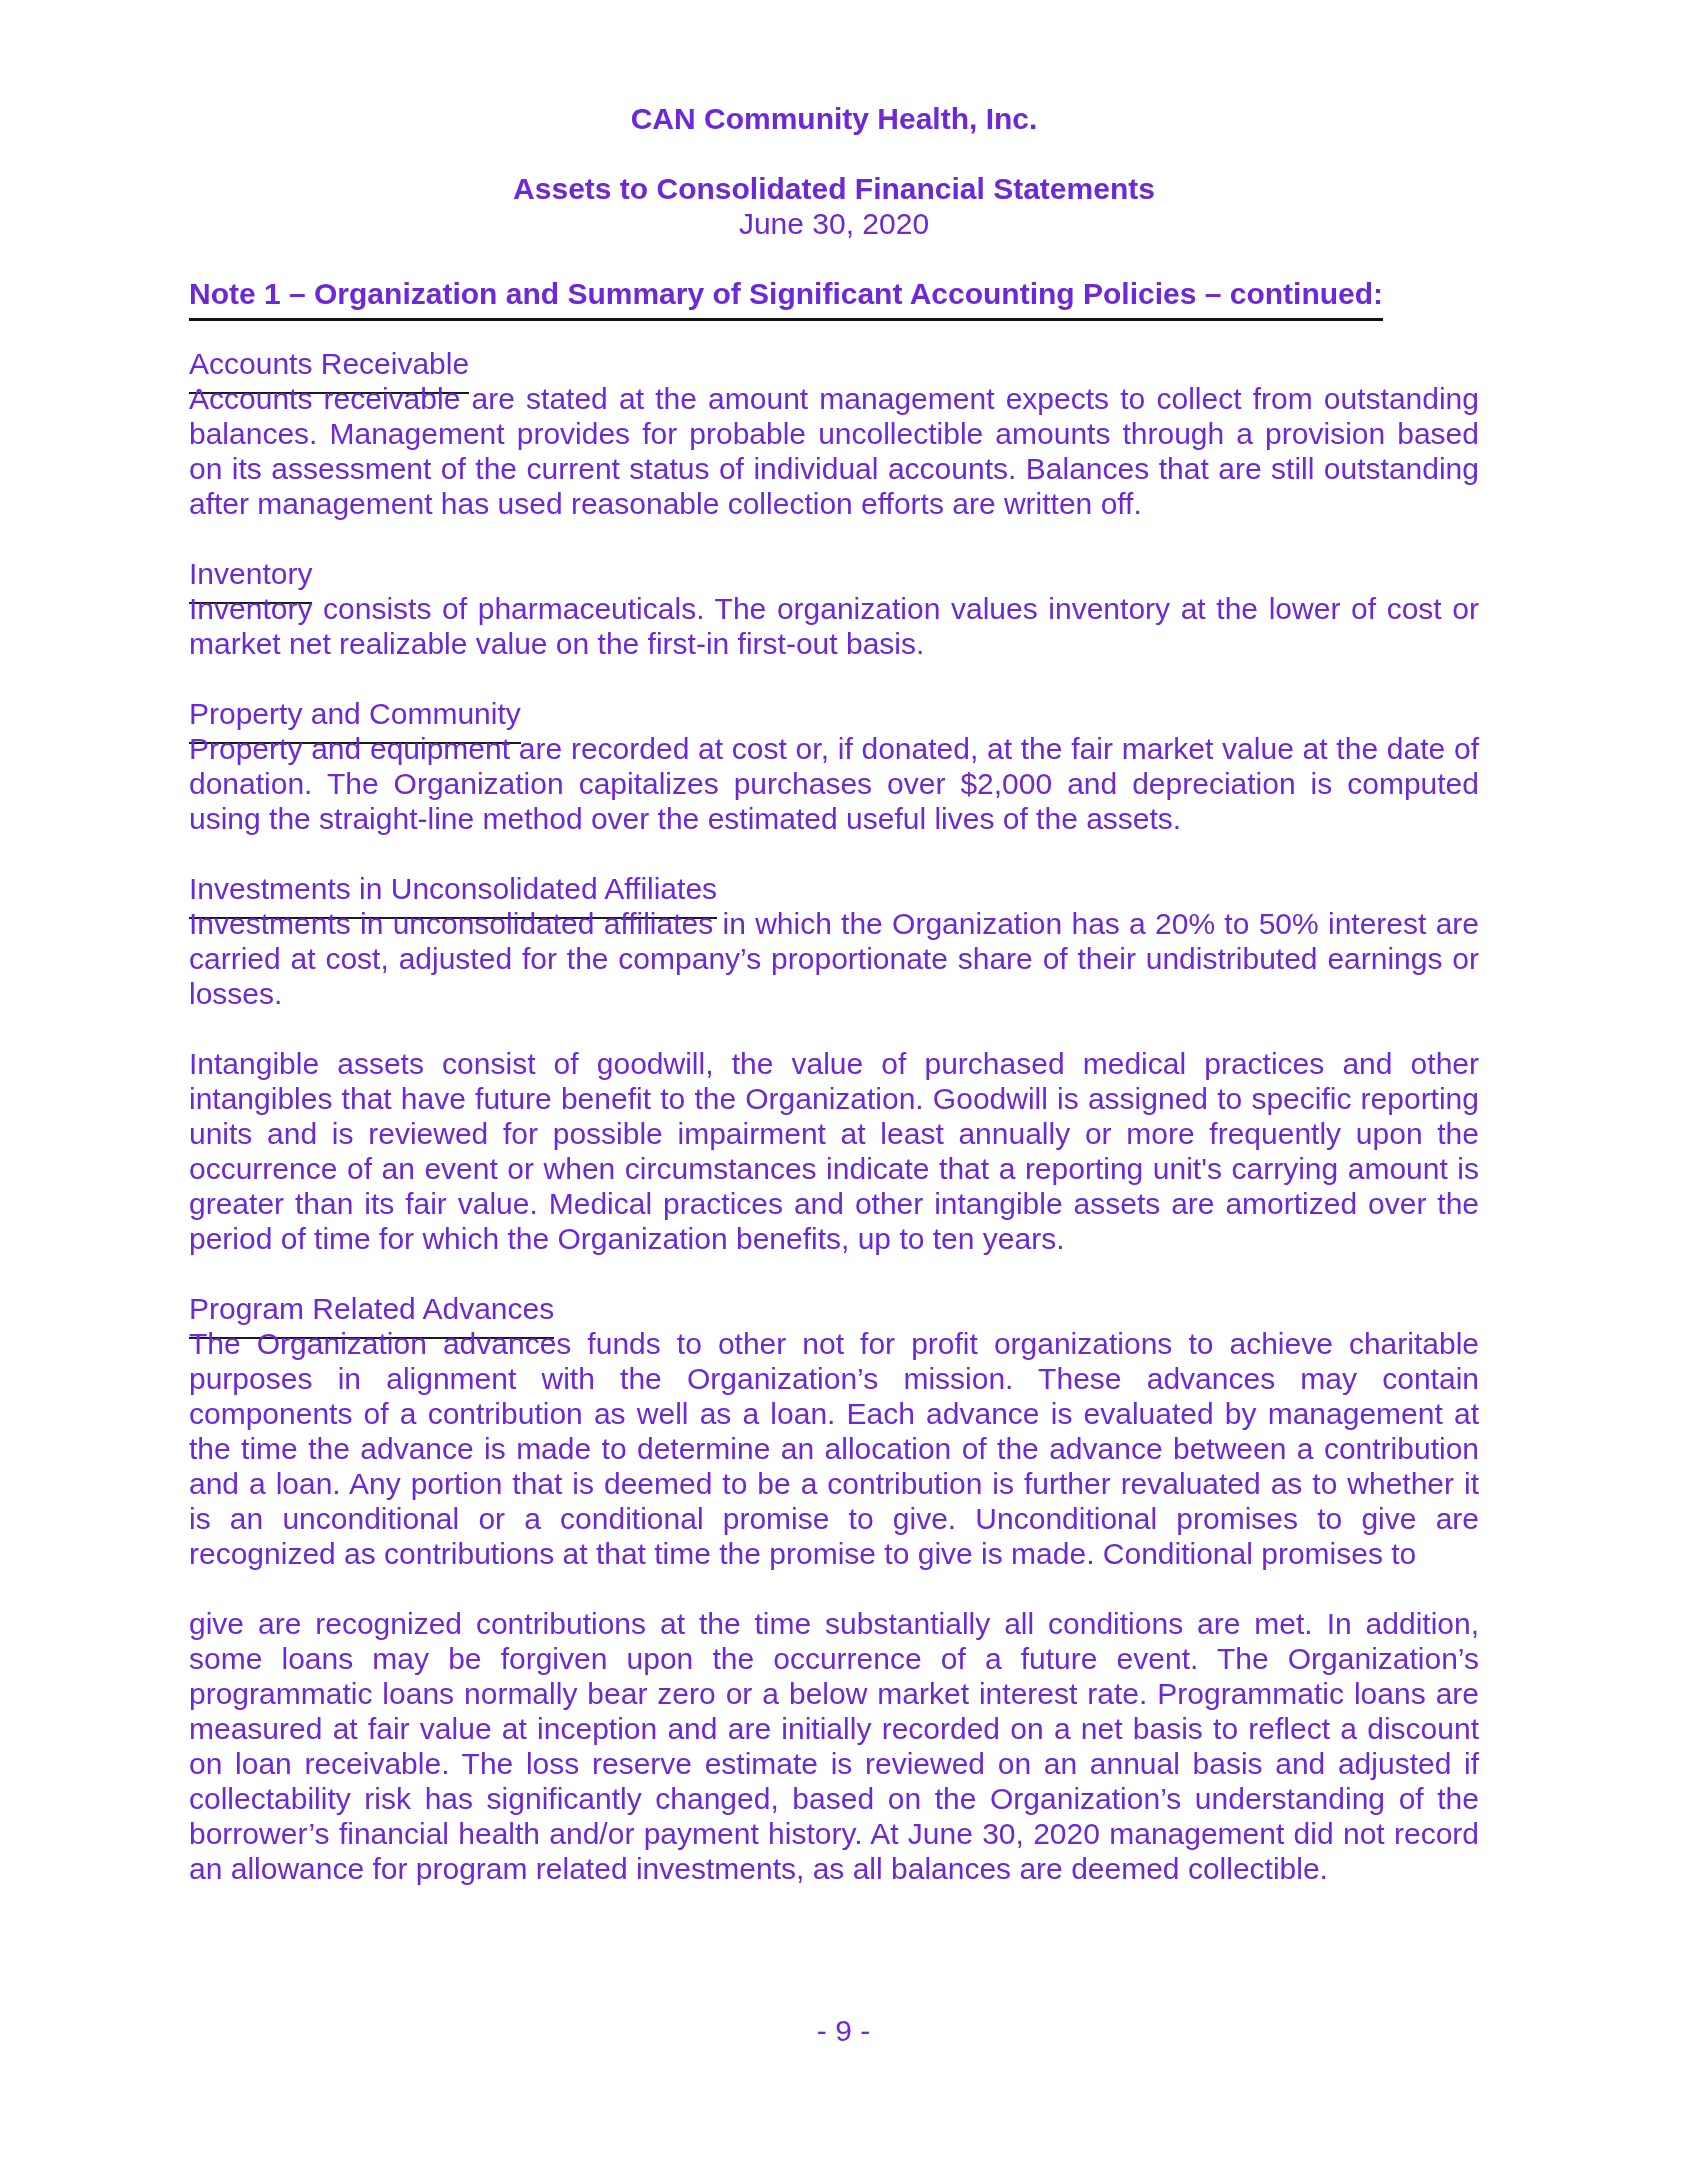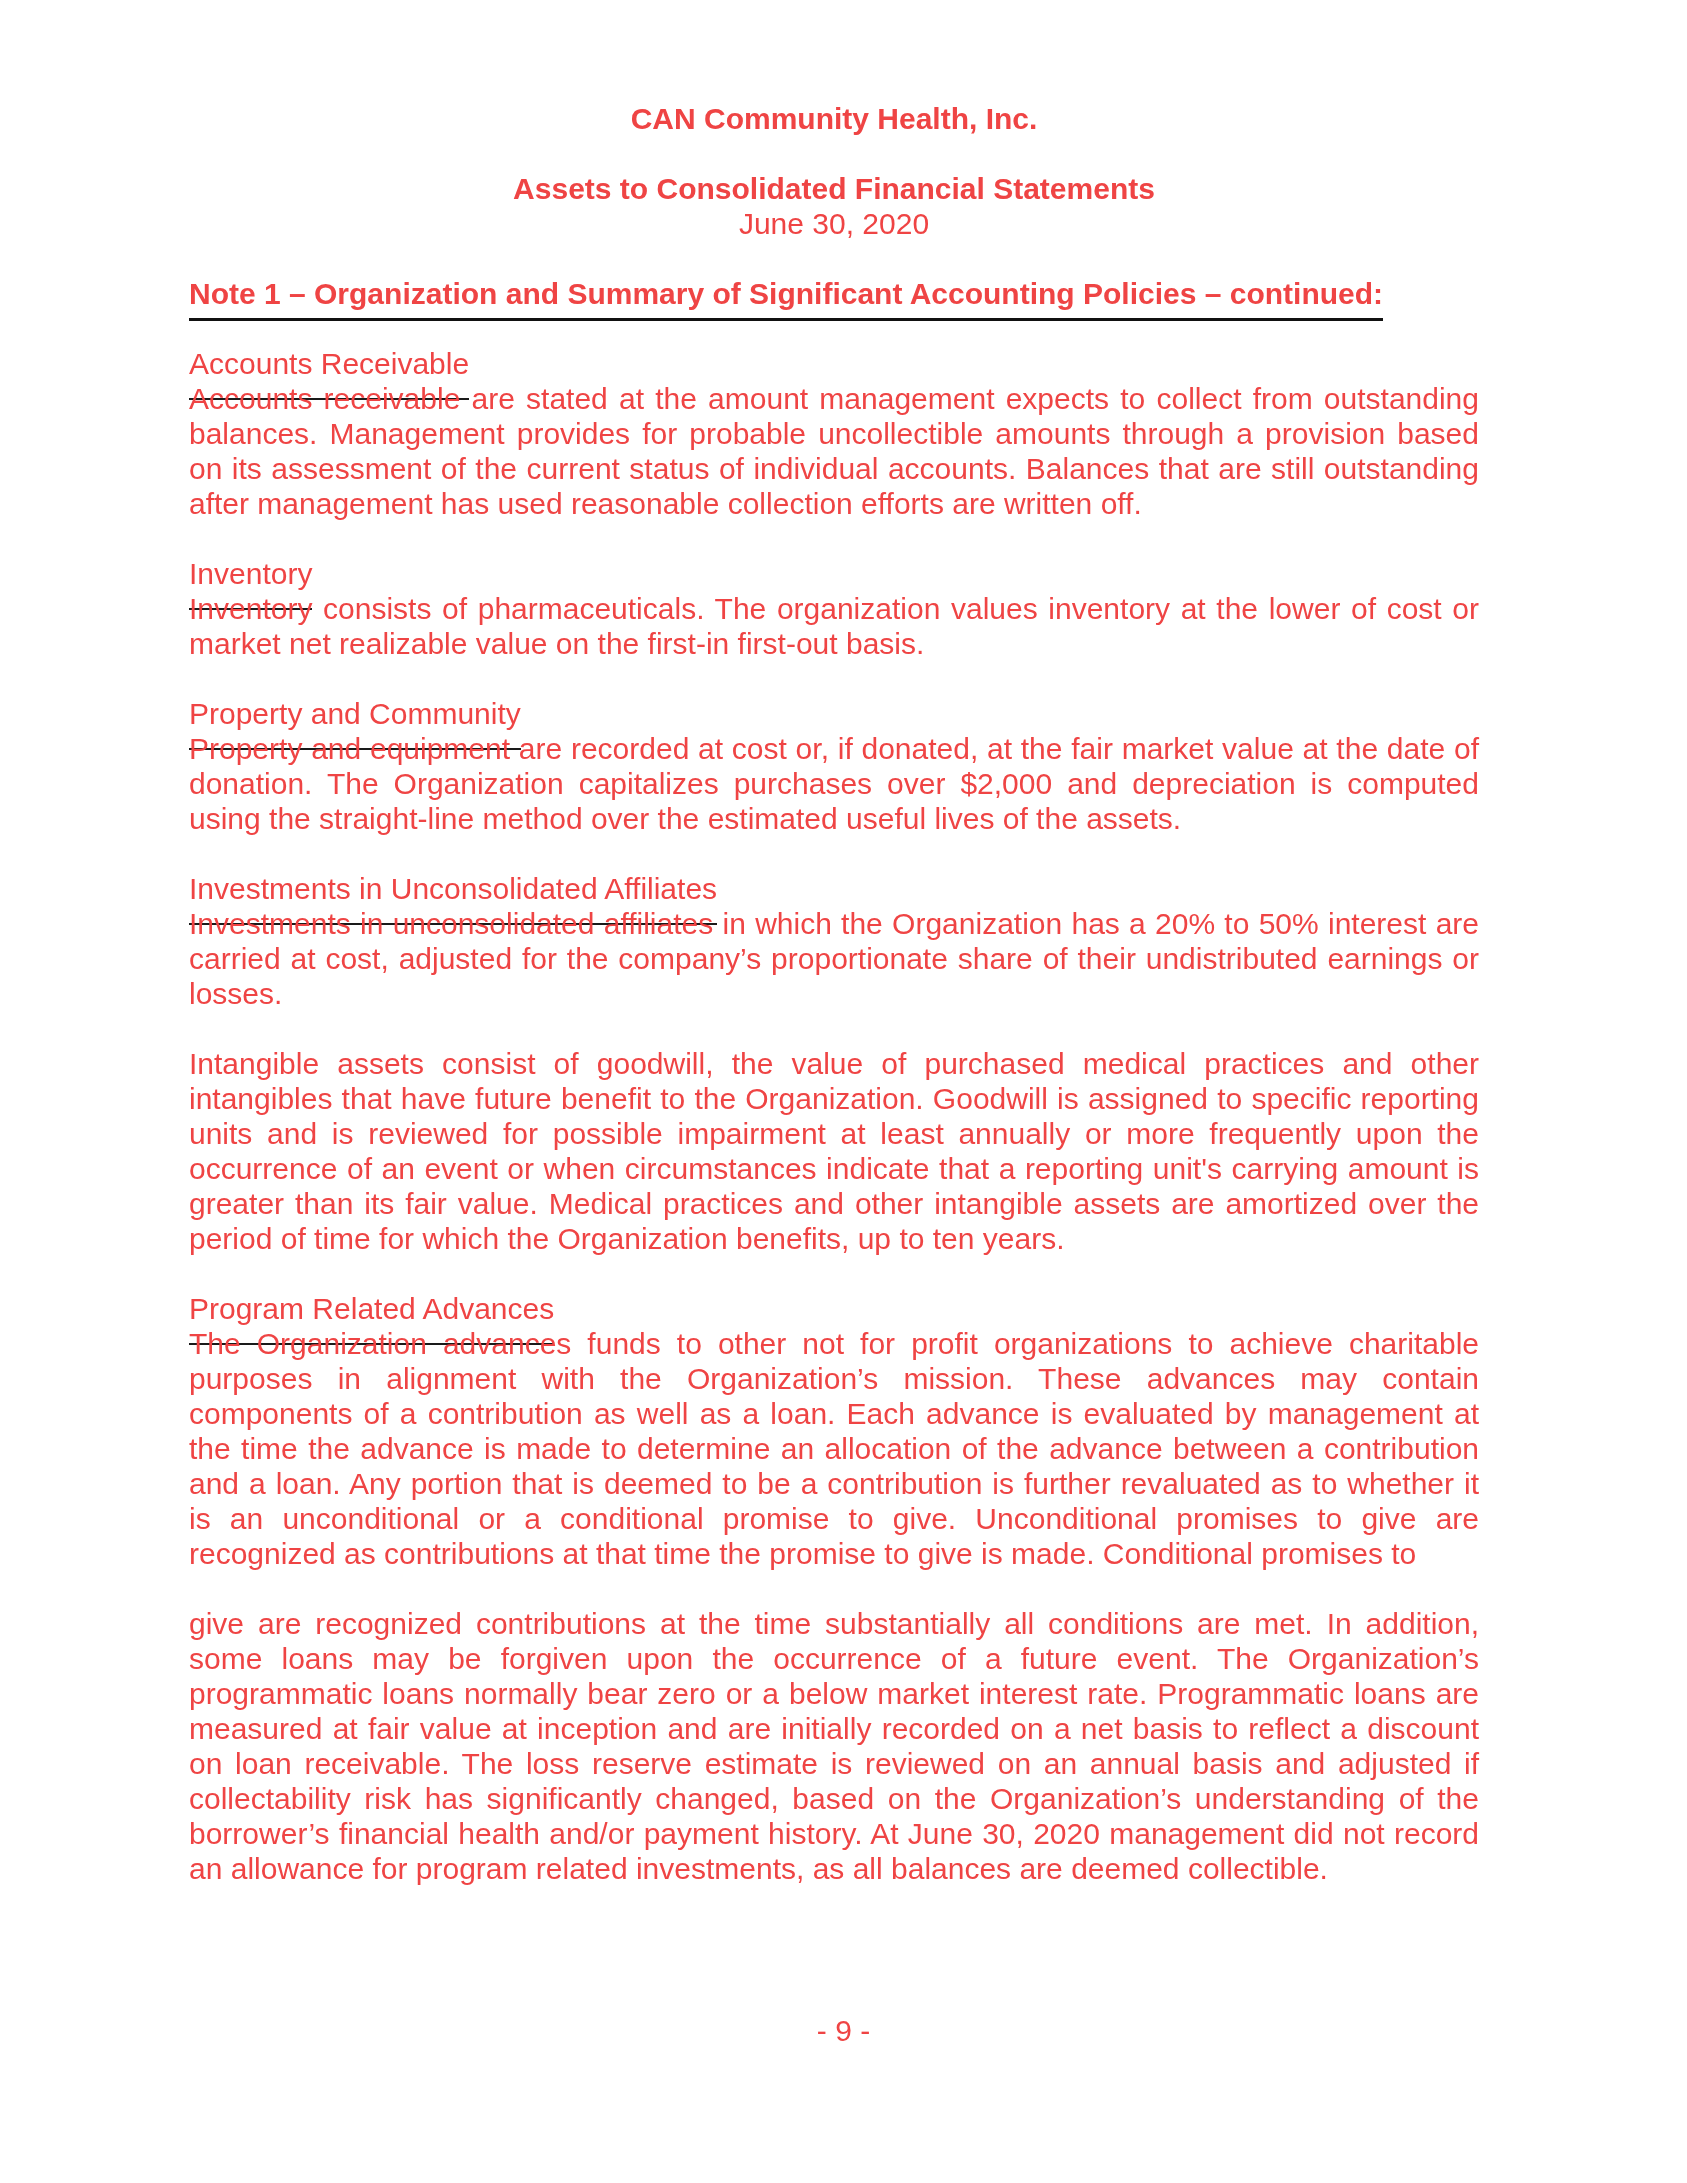--- a/index.html
+++ b/index.html
@@ -2,34 +2,34 @@
 <html style="font-size:10.6px"><head>
 <meta charset="utf-8">
 <style>
   * { margin: 0; padding: 0; box-sizing: border-box; }
   html, body { background: #ffffff; }
   .page {
     position: relative;
     width: 1687px;
     height: 2183px;
     background: #ffffff;
-    color: #ef4444;
+    color: #6d28d9;
     font-family: "Liberation Sans", sans-serif;
     font-size: 30px;
     line-height: 35px;
     padding: 101px 208px 0 189px;
     overflow: hidden;
   }
   .center { text-align: center; }
   .bold { font-weight: bold; }
   .doc-org { margin-bottom: 35px; }
   .note-heading { margin-top: 35px; }
   .u {
     border-bottom: 2.6px solid #1a1a1a;
-    padding-bottom: 18px;
+    padding-bottom: 12px;
   }
   .u-heavy {
     border-bottom: 3.3px solid #111111;
     padding-bottom: 8px;
   }
   .sec { margin-top: 35px; }
   .body-text {
     text-align: justify;
     text-justify: inter-word;
   }

